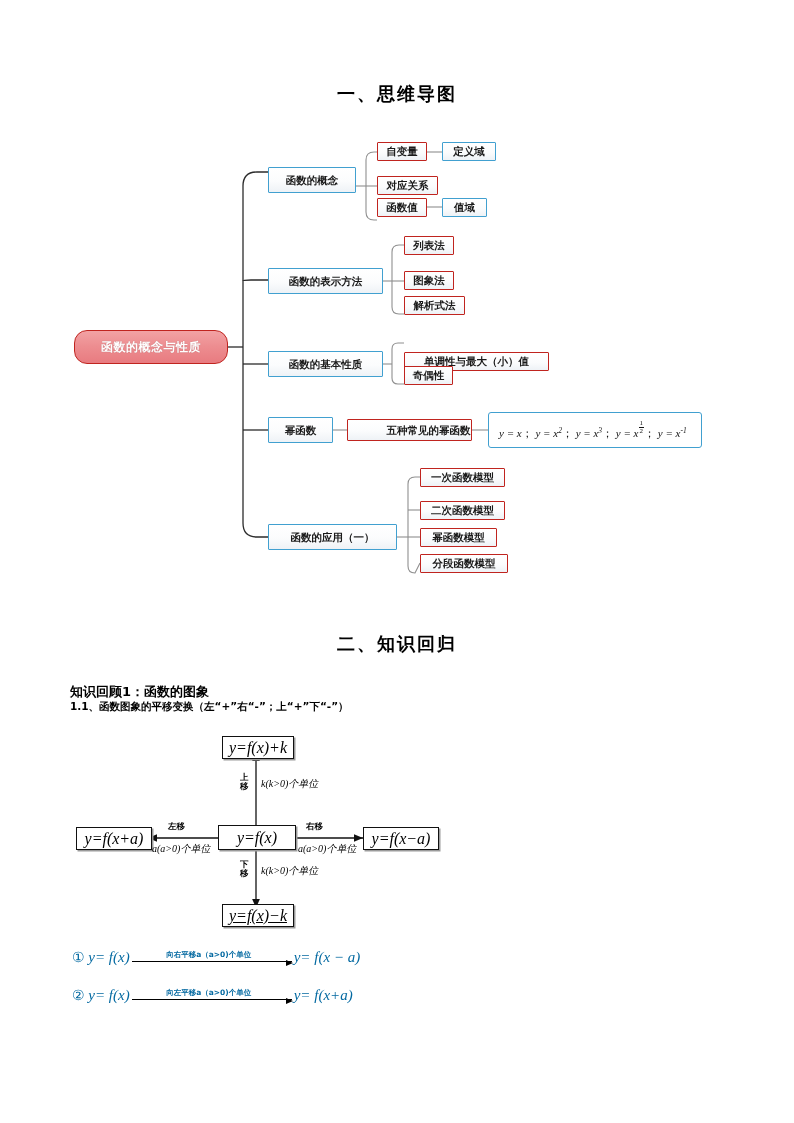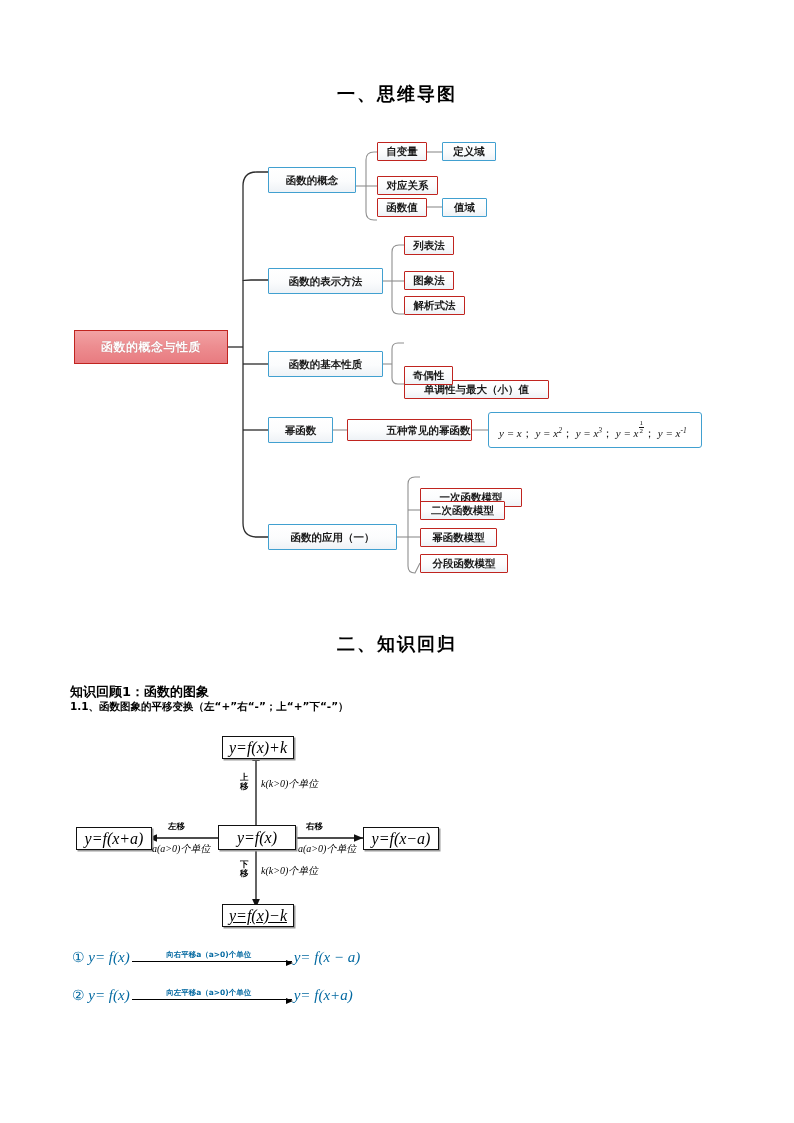--- a/index.html
+++ b/index.html
@@ -54,21 +54,21 @@
     color: #1a1a1a;
   }
   .node.red {
     border: 1.3px solid #c0241f;
     border-radius: 1px;
     color: #1a1a1a;
     font-weight: bold;
   }
   .node.root {
     border: 1.6px solid #c0241f;
-    border-radius: 0;
+    border-radius: 13px;
     background: linear-gradient(180deg,#f2a2a4 0%,#ed8d90 48%,#e87b80 100%);
     color: #ffffff;
     font-size: 12px;
     font-weight: bold;
     text-shadow: 0 0 1px rgba(0,0,0,.25);
     letter-spacing: .5px;
   }
   .node.formula {
     border: 1.3px solid #41a0d0;
     border-radius: 3px;
@@ -248,31 +248,31 @@
     <div class="node red" style="left:377px; top:176px; width:61px; height:19px;">对应关系</div>
     <div class="node red" style="left:377px; top:198px; width:50px; height:19px;">函数值</div>
     <div class="node blue" style="left:442px; top:198px; width:45px; height:19px;">值域</div>
 
     <div class="node blue" style="left:268px; top:268px; width:115px; height:26px;">函数的表示方法</div>
     <div class="node red" style="left:404px; top:236px; width:50px; height:19px;">列表法</div>
     <div class="node red" style="left:404px; top:271px; width:50px; height:19px;">图象法</div>
     <div class="node red" style="left:404px; top:296px; width:61px; height:19px;">解析式法</div>
 
     <div class="node blue" style="left:268px; top:351px; width:115px; height:26px;">函数的基本性质</div>
-    <div class="node red" style="left:404px; top:352px; width:145px; height:19px;margin-top:28px;">单调性与最大（小）值</div>
+    <div class="node red" style="left:404px; top:352px; width:145px; height:19px;">单调性与最大（小）值</div>
     <div class="node red" style="left:404px; top:366px; width:49px; height:19px;">奇偶性</div>
 
     <div class="node blue" style="left:268px; top:417px; width:65px; height:26px;">幂函数</div>
     <div class="node red" style="left:347px; top:419px; width:125px; height:22px;padding-left:38px;">五种常见的幂函数</div>
     <div class="node formula" style="left:488px; top:412px; width:214px; height:36px;">
       <span class="fx">y&nbsp;=&nbsp;x<span style="font-style:normal">；</span>&nbsp;y&nbsp;=&nbsp;x<span class="sup">2</span><span style="font-style:normal">；</span>&nbsp;y&nbsp;=&nbsp;x<span class="sup">3</span><span style="font-style:normal">；</span>&nbsp;y&nbsp;=&nbsp;x<span class="frac"><span class="num">1</span><span class="den">2</span></span><span style="font-style:normal">；</span>&nbsp;y&nbsp;=&nbsp;x<span class="sup">-1</span></span>
     </div>
 
     <div class="node blue" style="left:268px; top:524px; width:129px; height:26px;">函数的应用（一）</div>
-    <div class="node red" style="left:420px; top:488px; width:102px; height:19px;">一次函数模型</div>
+    <div class="node red" style="left:420px; top:468px; width:85px; height:19px;">一次函数模型</div>
     <div class="node red" style="left:420px; top:501px; width:85px; height:19px;">二次函数模型</div>
     <div class="node red" style="left:420px; top:528px; width:77px; height:19px;">幂函数模型</div>
     <div class="node red" style="left:420px; top:554px; width:88px; height:19px;">分段函数模型</div>
   </div>
 
   <div class="section-title" id="sec2">二、知识回归</div>
 
   <div class="kb-line" style="left:70px; top:683px;">知识回顾1：函数的图象</div>
   <div class="kb-line" style="left:70px; top:700px; font-size:10.5px;">1.1、函数图象的平移变换（左“+”右“-”；上“+”下“-”）</div>
 

